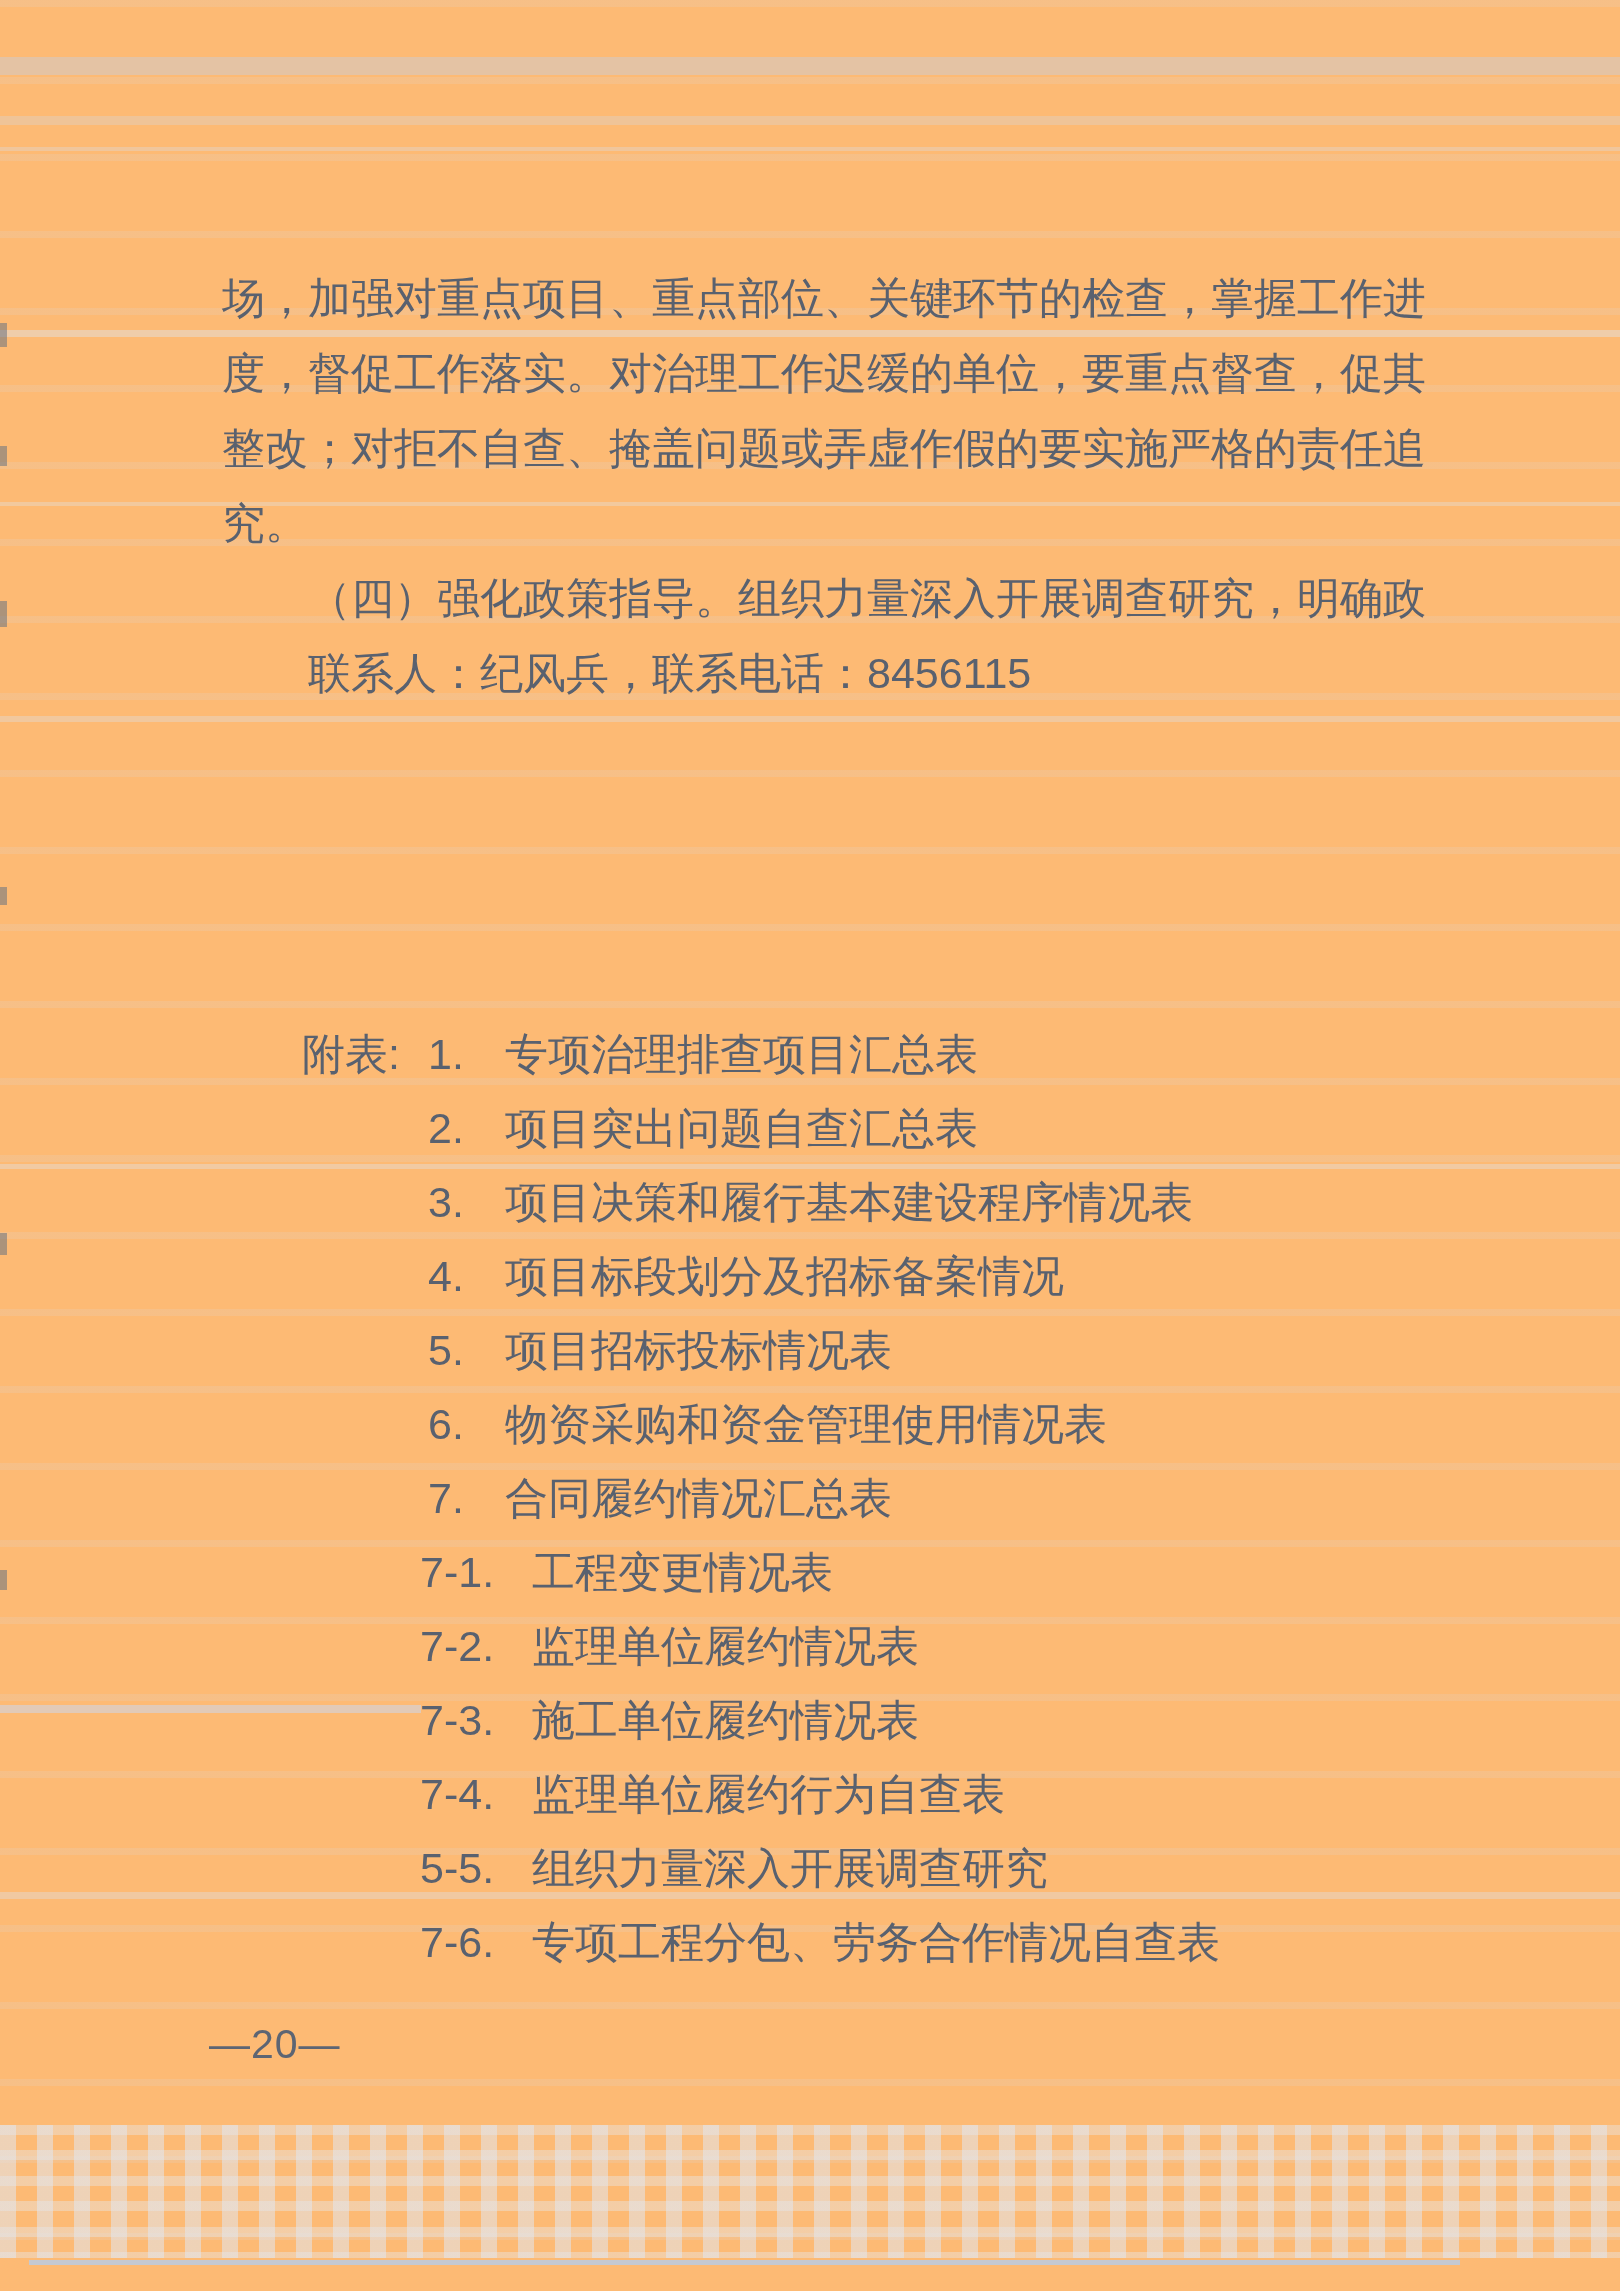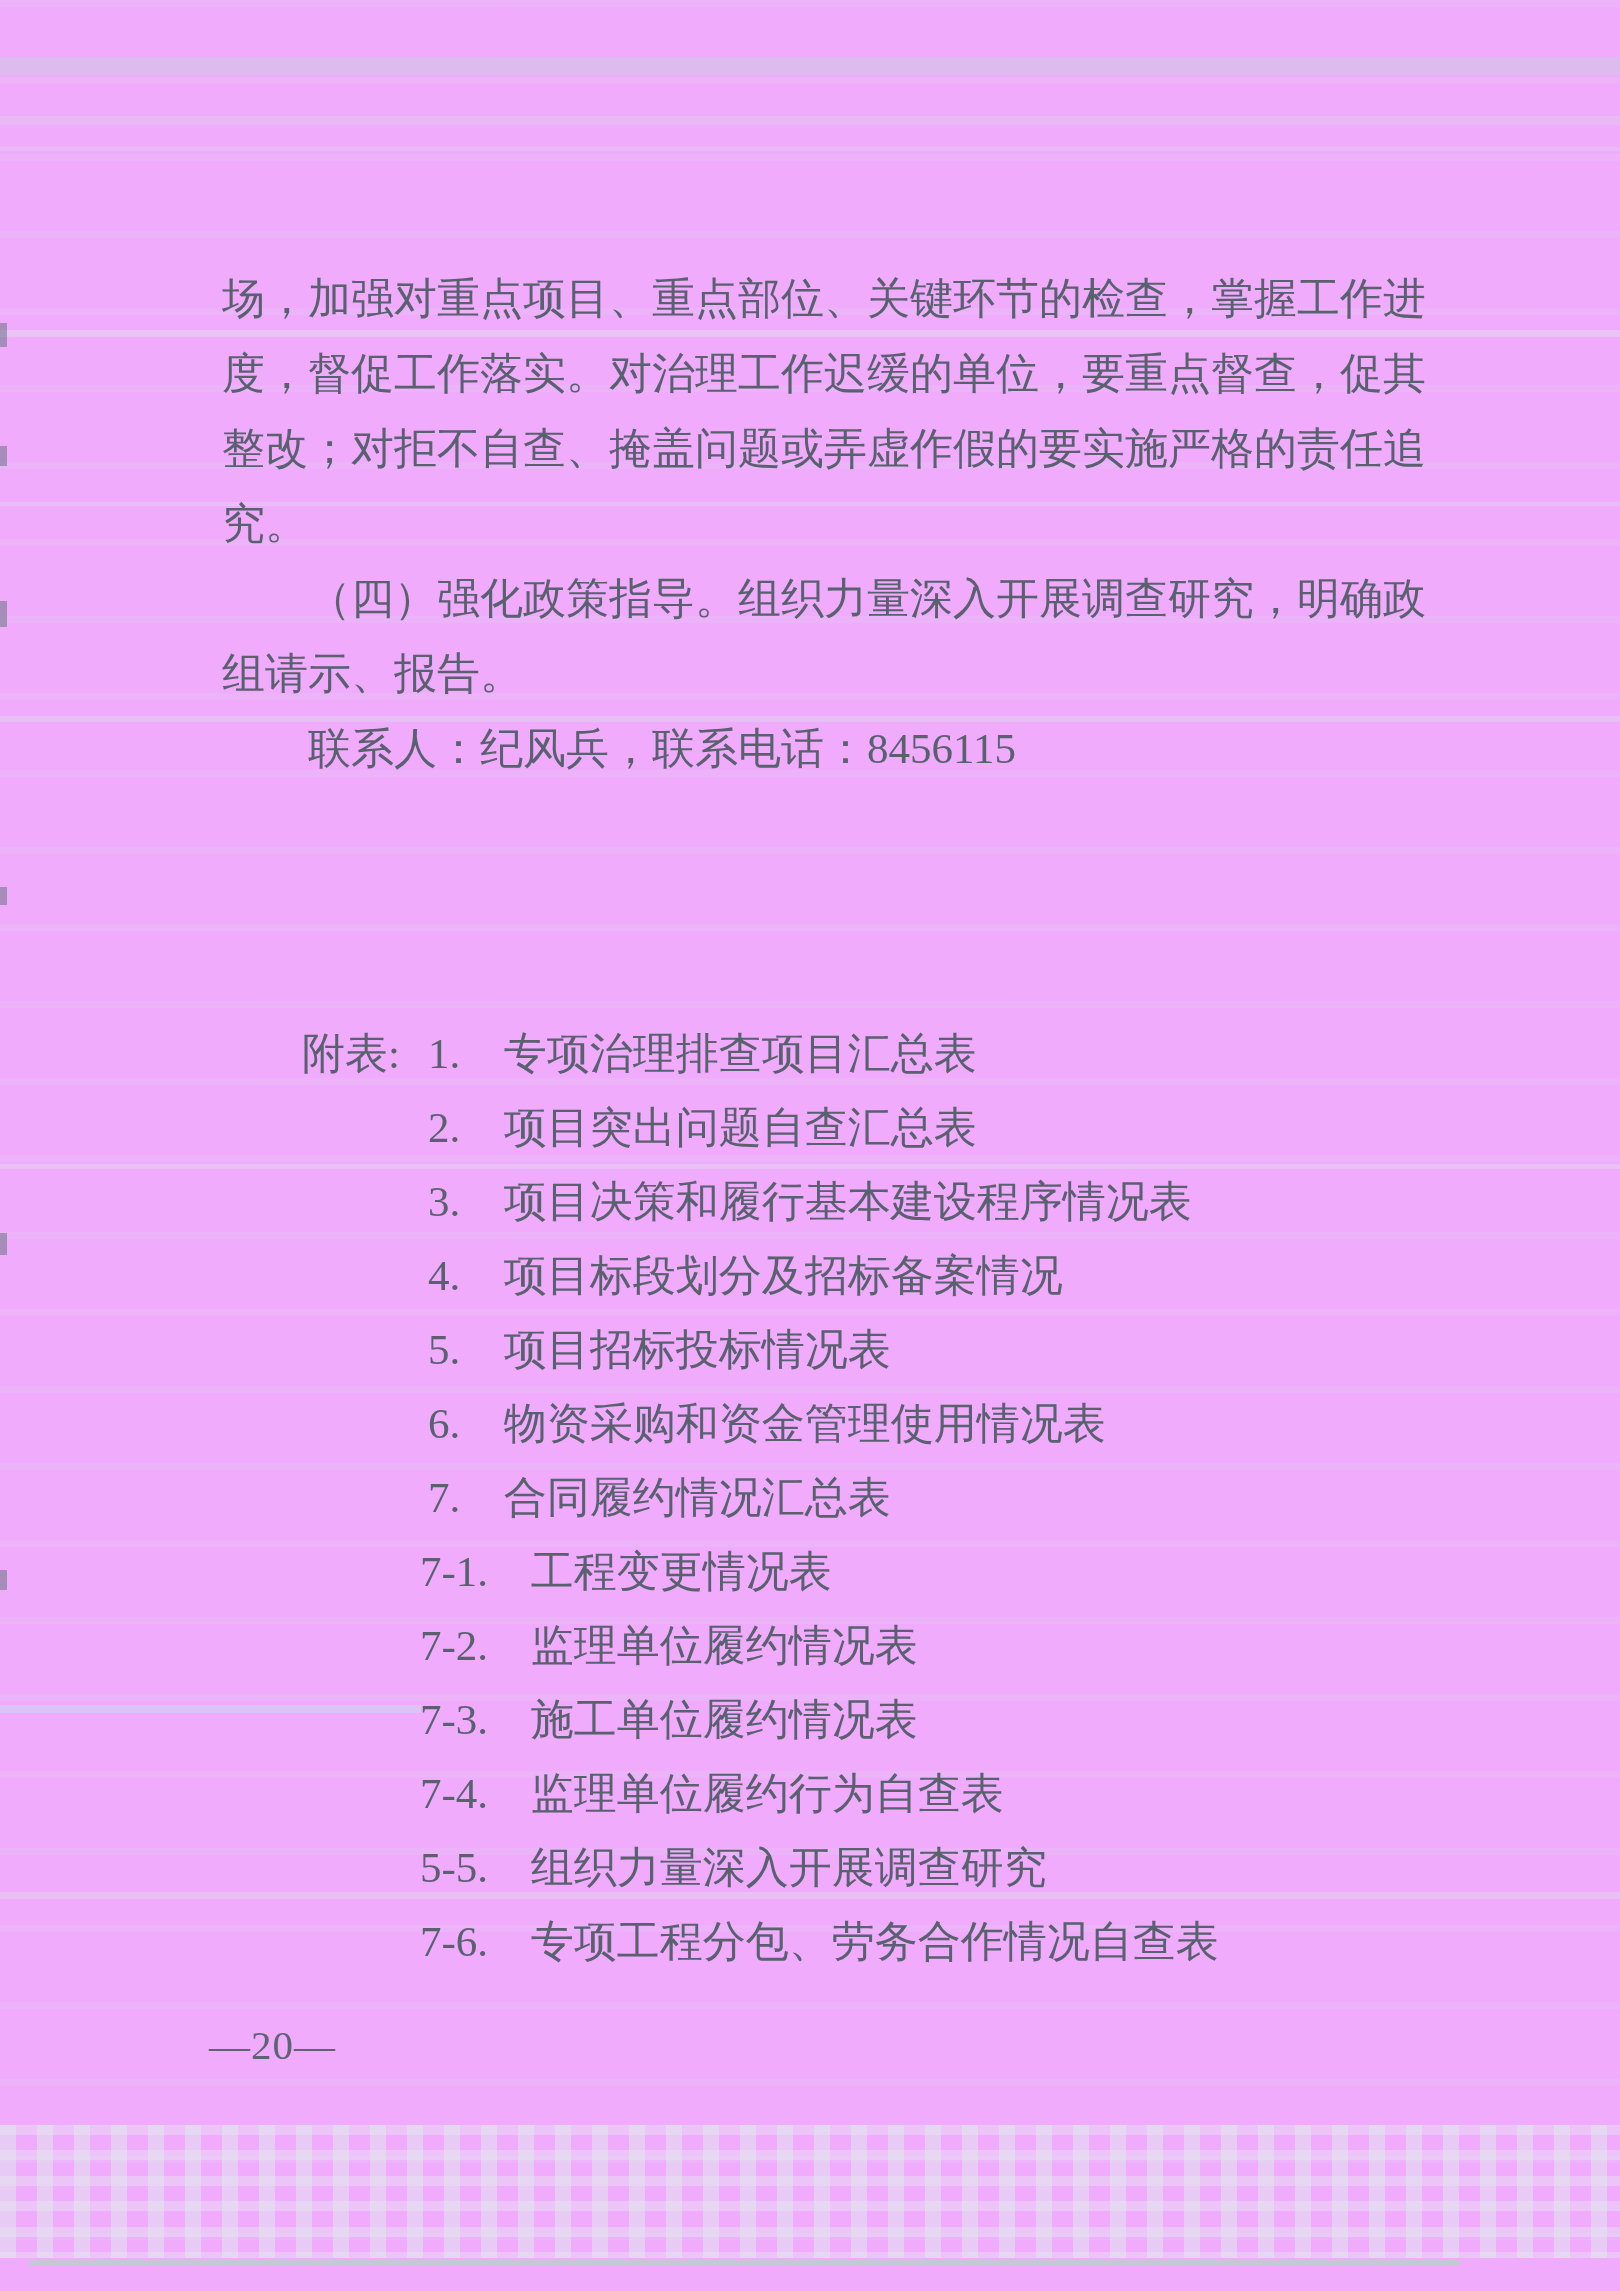--- a/index.html
+++ b/index.html
@@ -1,24 +1,24 @@
 <!DOCTYPE html>
 <html><head>
 <meta charset="utf-8">
 <style>
   * { margin:0; padding:0; box-sizing:border-box; }
   html,body { background:#e8eaee; }
   .page {
     position:relative;
     width:1620px; height:2292px;
     margin:0 auto;
-    background:#f0abfc;
+    background:#fdba74;
     overflow:hidden;
     color:#59616f;
-    font-family:Liberation Serif, serif;
+    font-family:Liberation Sans, sans-serif;
   }
   
   .scan-bands {
     position:absolute; inset:0;
     background:repeating-linear-gradient(180deg,
       rgba(214,221,234,0.16) 0px, rgba(214,221,234,0.16) 6.9px,
       rgba(255,255,255,0)   6.9px, rgba(255,255,255,0)   77px);
     pointer-events:none;
   }
   .band { position:absolute; pointer-events:none; }
@@ -88,21 +88,20 @@
   <div class="tick t4"></div>
   <div class="tick t5"></div>
   <div class="tick t6"></div>
 
   <div class="body-text">
     <div class="line">场，加强对重点项目、重点部位、关键环节的检查，掌握工作进</div>
     <div class="line">度，督促工作落实。对治理工作迟缓的单位，要重点督查，促其</div>
     <div class="line">整改；对拒不自查、掩盖问题或弄虚作假的要实施严格的责任追</div>
     <div class="line">究。</div>
     <div class="line indent">（四）强化政策指导。组织力量深入开展调查研究，明确政</div>
-    <div class="line">组请示、报告。</div>
     <div class="line indent">联系人：纪风兵，联系电话：8456115</div>
   </div>
 
   <div class="attach">
     <div class="arow">
       <span class="attach-label">附表:</span>
       <span class="num">1.</span>
       <span class="label">专项治理排查项目汇总表</span>
     </div>
     <div class="arow">

